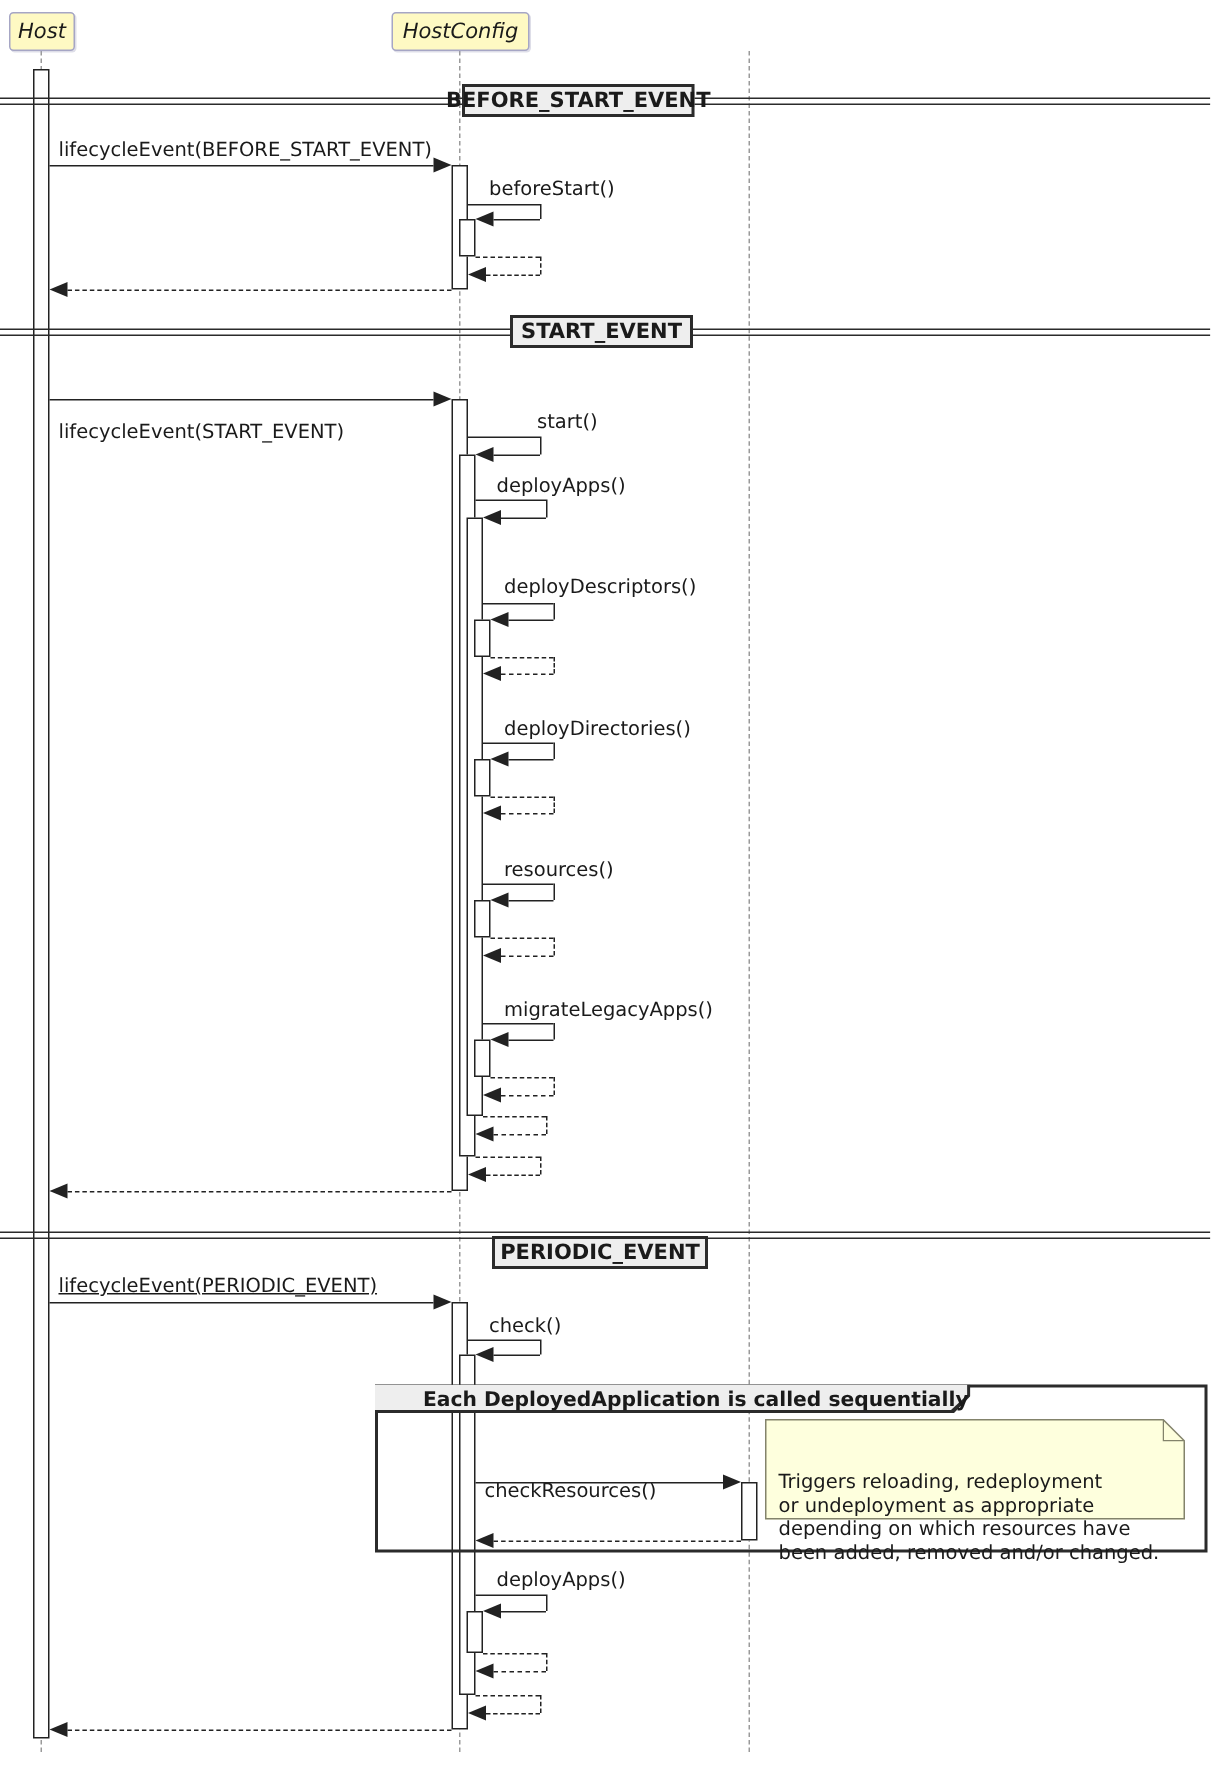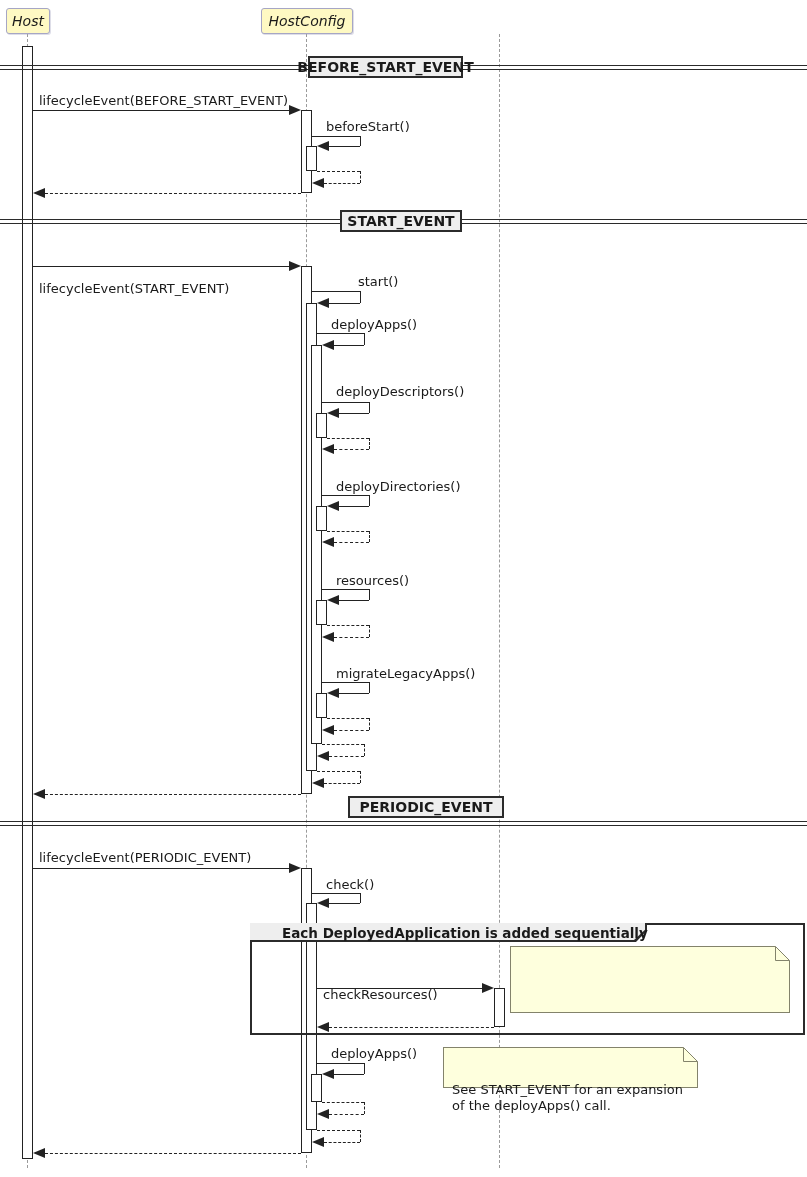--- a/index.html
+++ b/index.html
@@ -62,21 +62,21 @@
   <div class="bar" style="left:316px; top:600px; height:25px;"></div>
   <div class="bar" style="left:316px; top:693px; height:25px;"></div>
   <div class="bar" style="left:301px; top:868px; height:285px;"></div>
   <div class="bar" style="left:306px; top:903px; height:227px;"></div>
   <div class="bar" style="left:311px; top:1074px; height:28px;"></div>
   <div class="bar" style="left:494px; top:988px; height:39px;"></div>
 
   <div class="group-frame" style="left:250px; top:923px; width:555px; height:112px;"></div>
   <div class="gh-outer" style="left:250px; top:923px; width:397px; height:19px;"></div>
   <div class="gh-inner" style="left:250px; top:923px; width:395px; height:17px;"></div>
-  <div class="group-label" style="left:282px; top:925px;">Each DeployedApplication is added sequentially</div>
+  <div class="group-label" style="left:282px; top:925px;">Each DeployedApplication is called sequentially</div>
 
   <div class="mlabel" style="left:39px; top:93px;">lifecycleEvent(BEFORE_START_EVENT)</div>
   <div class="lh" style="left:33px; top:110px; width:256px;"></div>
   <div class="ah ar" style="left:289px; top:105px;"></div>
 
   <div class="mlabel" style="left:326px; top:119px;">beforeStart()</div>
   <div class="lh" style="left:312px; top:136px; width:48px;"></div>
   <div class="lv" style="left:360px; top:136px; height:10px;"></div>
   <div class="lh" style="left:329px; top:146px; width:31px;"></div>
   <div class="ah al" style="left:317px; top:141px;"></div>
@@ -151,21 +151,21 @@
   <div class="ah al" style="left:317px; top:751px;"></div>
 
   <div class="ld" style="left:317px; top:771px; width:43px;"></div>
   <div class="lvd" style="left:360px; top:771px; height:12px;"></div>
   <div class="ld" style="left:324px; top:783px; width:36px;"></div>
   <div class="ah al" style="left:312px; top:778px;"></div>
 
   <div class="ld" style="left:45px; top:794px; width:256px;"></div>
   <div class="ah al" style="left:33px; top:789px;"></div>
 
-  <div class="mlabel" style="left:39px; top:850px;">lifecycleEvent(PERIODIC_EVENT)</div>
+  <div class="mlabel" style="left:39px; top:850px;text-decoration:underline;">lifecycleEvent(PERIODIC_EVENT)</div>
   <div class="lh" style="left:33px; top:868px; width:256px;"></div>
   <div class="ah ar" style="left:289px; top:863px;"></div>
 
   <div class="mlabel" style="left:326px; top:877px;">check()</div>
   <div class="lh" style="left:312px; top:893px; width:48px;"></div>
   <div class="lv" style="left:360px; top:893px; height:10px;"></div>
   <div class="lh" style="left:329px; top:903px; width:31px;"></div>
   <div class="ah al" style="left:317px; top:898px;"></div>
 
   <div class="mlabel" style="left:323px; top:987px;">checkResources()</div>
@@ -192,35 +192,31 @@
   <div class="ah al" style="left:312px; top:1137px;"></div>
 
   <div class="ld" style="left:45px; top:1153px; width:256px;"></div>
   <div class="ah al" style="left:33px; top:1148px;"></div>
 
   <div class="note" style="left:510px; top:946px; width:280px; height:67px;">
     <svg class="fold" width="15" height="15">
       <polygon points="0,0 15,0 15,15" fill="#ffffff"></polygon>
       <path d="M0.5,0.5 L0.5,14.5 L14.5,14.5 Z" fill="#FEFFDD" stroke="#83836B" stroke-width="1"></path>
     </svg>
-  </div>
-  <div class="note" style="left:443px; top:1047px; width:255px; height:41px;">
-    <svg class="fold" width="15" height="15">
-      <polygon points="0,0 15,0 15,15" fill="#ffffff"></polygon>
-      <path d="M0.5,0.5 L0.5,14.5 L14.5,14.5 Z" fill="#FEFFDD" stroke="#83836B" stroke-width="1"></path>
-    </svg>
-    <div>See START_EVENT for an expansion
-of the deployApps() call.</div>
+    <div>Triggers reloading, redeployment
+or undeployment as appropriate
+depending on which resources have
+been added, removed and/or changed.</div>
   </div>
 
   <div class="divider-line" style="top:65px;"></div>
   <div class="divider-line" style="top:69px;"></div>
   <div class="divider-box" style="left:308px; top:56px; width:155px;">BEFORE_START_EVENT</div>
 
   <div class="divider-line" style="top:219px;"></div>
   <div class="divider-line" style="top:223px;"></div>
   <div class="divider-box" style="left:340px; top:210px; width:122px;">START_EVENT</div>
 
   <div class="divider-line" style="top:821px;"></div>
   <div class="divider-line" style="top:825px;"></div>
-  <div class="divider-box" style="left:328px; top:796px; width:156px;margin-left:20px;">PERIODIC_EVENT</div>
+  <div class="divider-box" style="left:328px; top:824px; width:144px;">PERIODIC_EVENT</div>
 
 </div>
 
 </body></html>

